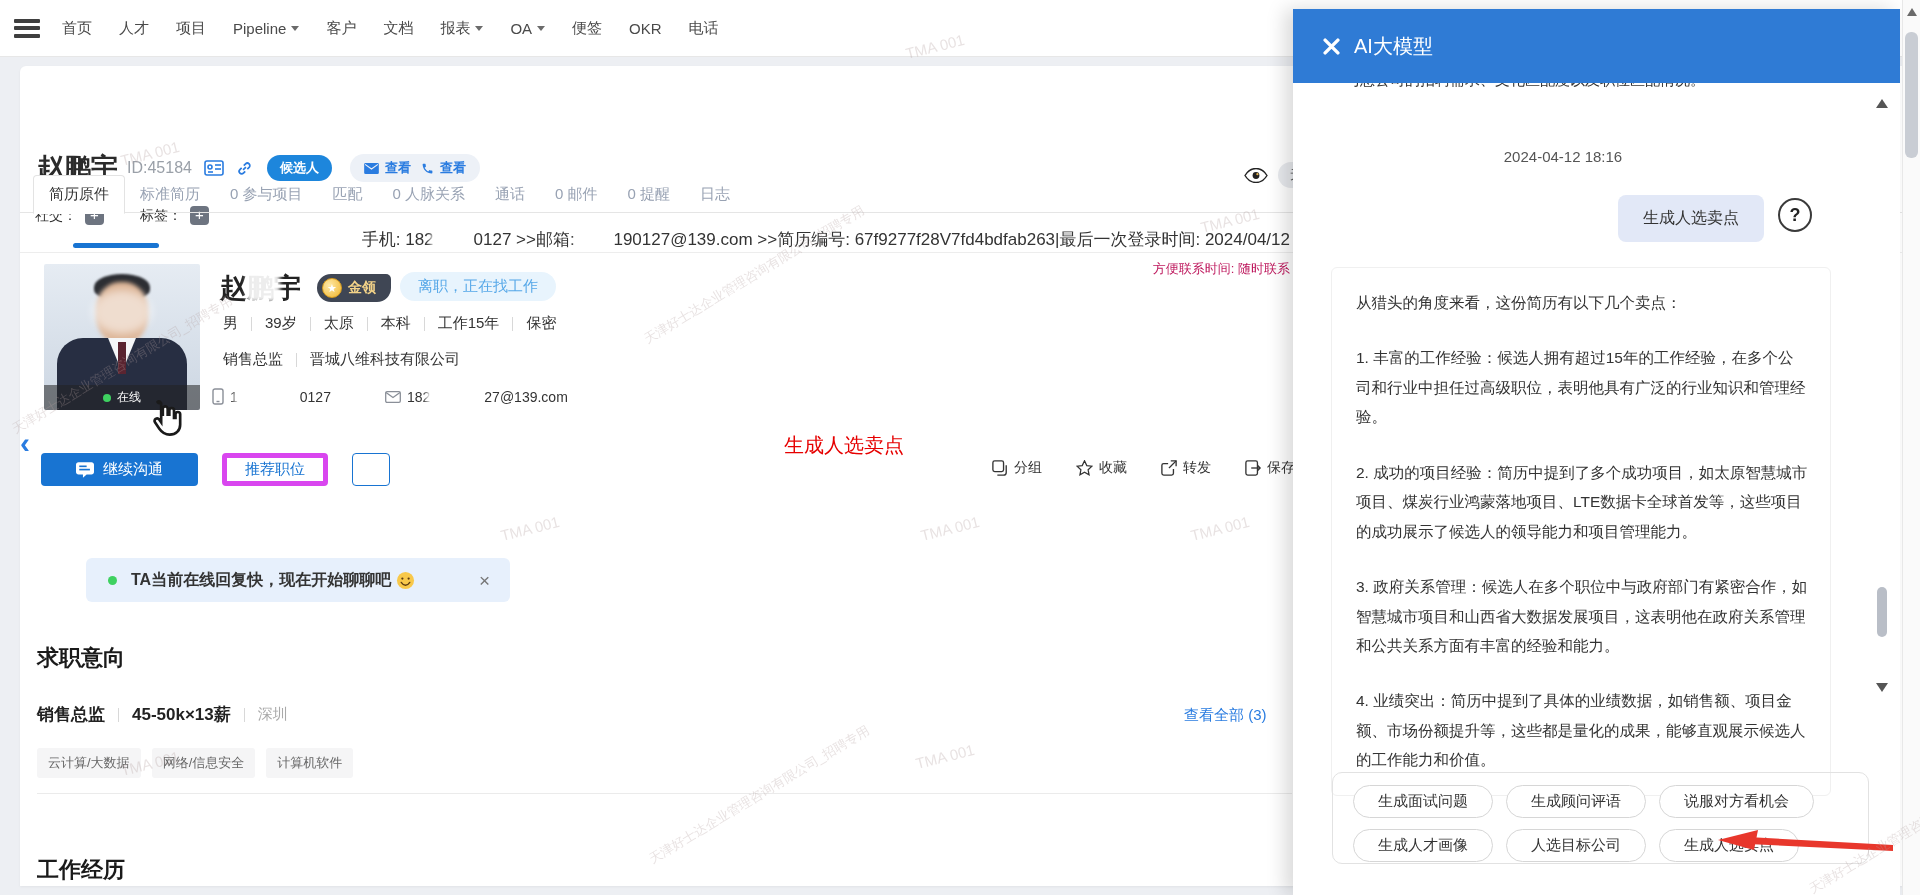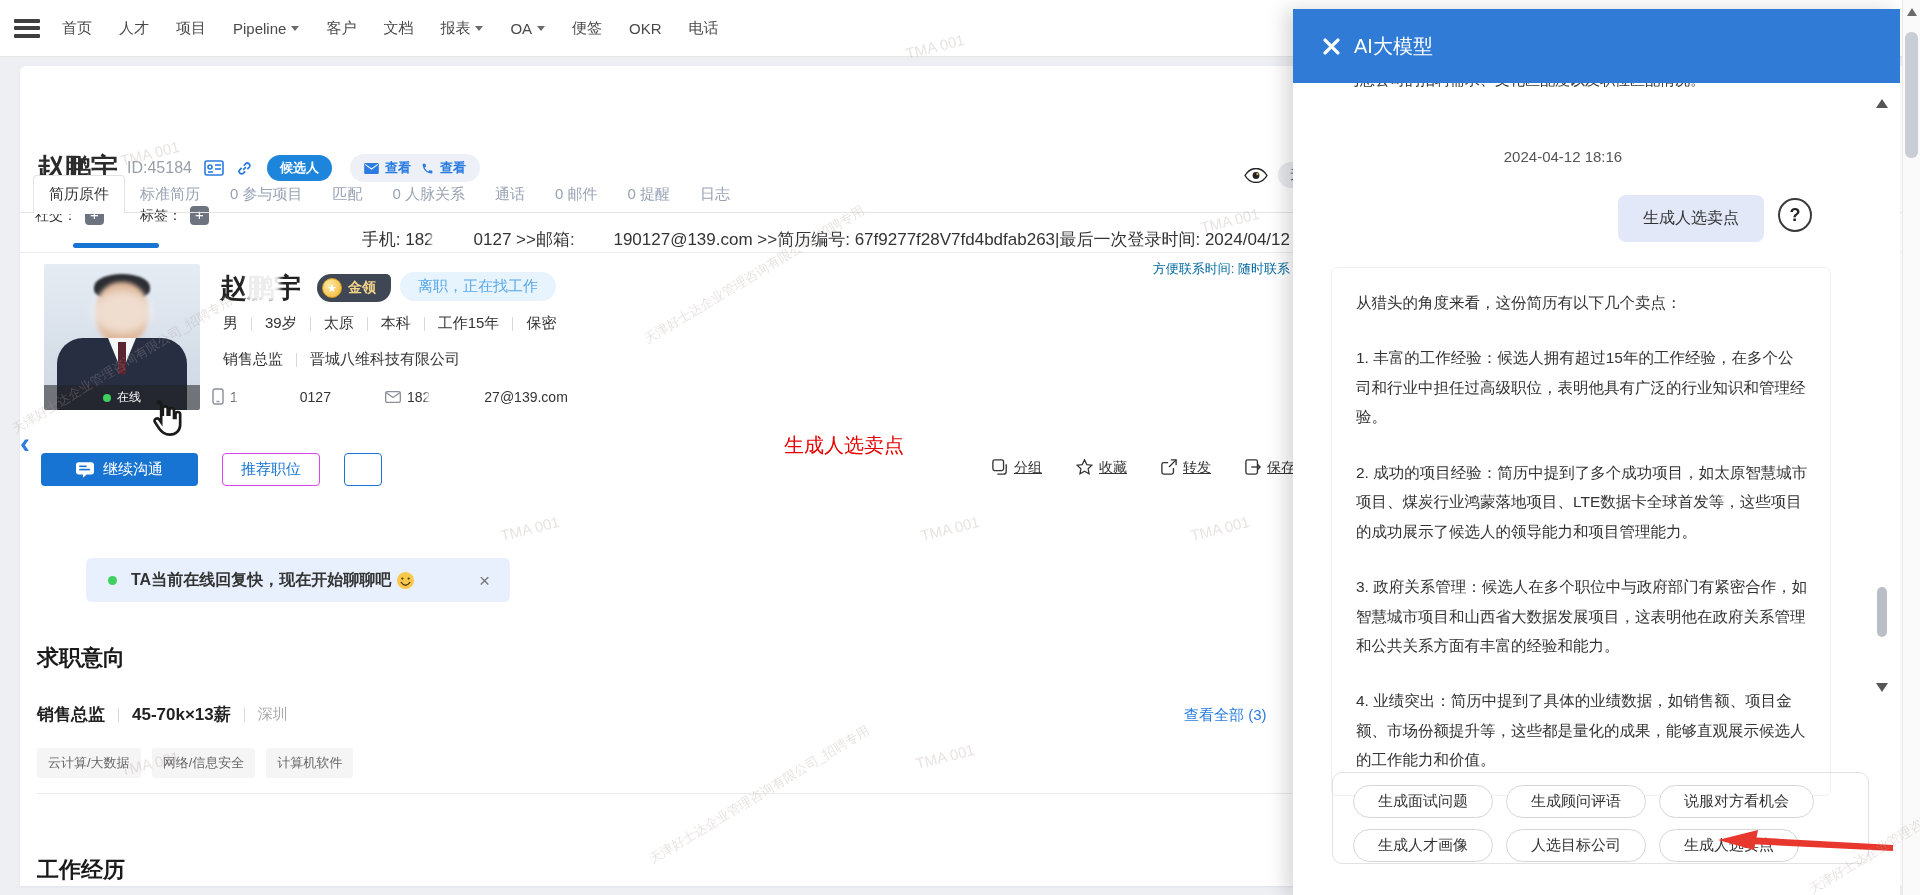--- a/index.html
+++ b/index.html
@@ -29,21 +29,21 @@
   .social-row { position:absolute; left:15px; top:140px; display:flex; align-items:center; font-size:14px; color:#333; }
   .plus-btn { width:19px; height:19px; background:#6d7480; border-radius:4px; color:#fff; font-size:15px; line-height:17px; text-align:center; margin-left:8px; cursor:pointer; }
   .social-row .lbl2 { margin-left:36px; }
 
   .tabs-line { position:absolute; left:0; top:146px; width:1900px; border-bottom:1px solid #e5e5e5; }
   .tabs { position:absolute; left:13px; top:109px; display:flex; align-items:flex-end; height:38px; }
   .tab { font-size:15px; color:#98a2b3; padding:9px 15px; cursor:pointer; white-space:nowrap;margin-top:8px; }
   .tab.active { background:#fff; border:1px solid #e3e3e3; border-bottom:1px solid #fff; border-radius:4px 4px 0 0; color:#333; position:relative; top:1px; }
 
   .contact1 { position:absolute; right:630px; top:162px; font-size:17px; color:#333; white-space:nowrap; }
-  .contact2 { position:absolute; right:630px; top:194px; font-size:13px; color:#0369a1; }
+  .contact2 { position:absolute; right:630px; top:194px; font-size:13px; color:#be185d; }
   .contact-divider { position:absolute; left:0; top:186px; width:1900px; border-bottom:1px solid #ededed; }
   .blue-bar { position:absolute; left:53px; top:177px; width:86px; height:5px; background:#1874d2; border-radius:3px; }
 
   .redact { display:inline-block; height:13px; background:#fff; box-shadow:0 0 5px 4px rgba(255,255,255,.97); border-radius:5px; vertical-align:middle; }
 
   
   .photo { position:absolute; left:24px; top:198px; width:156px; height:146px; background:linear-gradient(#e6ecf3,#ccd6e2); overflow:hidden; border-radius:2px; }
   .ph-head { position:absolute; left:52px; top:18px; width:52px; height:62px; background:#dcb394; border-radius:46%; filter:blur(2px); }
   .ph-hair { position:absolute; left:50px; top:10px; width:56px; height:26px; background:#2c2e33; border-radius:50% 50% 40% 40%; filter:blur(1px); }
   .ph-face-blur { position:absolute; left:48px; top:26px; width:60px; height:44px; background:rgba(255,255,255,.55); filter:blur(4px); border-radius:50%; }
@@ -66,25 +66,25 @@
   .rc-row { position:absolute; left:192px; top:322px; display:flex; align-items:center; font-size:14px; color:#333; gap:6px; }
   .rc-gap { width:42px; }
   .gray-ic { color:#8a8f98; display:inline-flex; }
 
   .red-hint { position:absolute; left:764px; top:366px; font-size:20px; color:#e60000; }
   .back-chevron { position:absolute; left:0px; top:360px; font-size:30px; color:#2a7ce0; font-weight:bold; cursor:pointer; }
 
   
   .btn-row { position:absolute; left:21px; top:387px; display:flex; gap:24px; }
   .btn-primary { width:157px; height:33px; background:#1874d2; color:#fff; font-size:15px; border:none; border-radius:4px; display:flex; align-items:center; justify-content:center; gap:9px; cursor:pointer; }
-  .btn-outline { height:33px; background:#fff; color:#1874d2; font-size:15px; border:1px solid #d946ef; border-radius:4px; padding:0 18px; cursor:pointer; }
+  .btn-outline { height:33px; background:#fff; color:#1874d2; font-size:15px; border:5px solid #d946ef; border-radius:4px; padding:0 18px; cursor:pointer; }
   .btn-empty { width:38px; height:33px; background:#fff; border:1px solid #1874d2; border-radius:4px; cursor:pointer; }
   .cursor-hand { position:absolute; left:142px; top:398px; width:40px; height:40px; z-index:40; pointer-events:none; }
   .act-row { position:absolute; left:972px; top:393px; display:flex; gap:34px; }
-  .act-item { display:flex; gap:6px; font-size:14px; color:#333; cursor:pointer; white-space:nowrap;text-decoration:underline; }
+  .act-item { display:flex; align-items:center; gap:6px; font-size:14px; color:#333; cursor:pointer; white-space:nowrap; }
 
   
   .notif { position:absolute; left:66px; top:492px; width:424px; height:44px; background:#e7f0fc; border-radius:6px; display:flex; align-items:center; }
   .notif .dot-green { margin-left:22px; width:9px; height:9px; }
   .notif-text { margin-left:14px; font-size:16px; font-weight:bold; color:#333; }
   .notif-close { margin-left:auto; margin-right:20px; font-size:19px; color:#777; cursor:pointer; line-height:1; }
 
   .sec-title { position:absolute; left:17px; font-size:22px; font-weight:bold; color:#1a1a1a; }
   .intent-row { position:absolute; left:17px; top:637px; display:flex; align-items:center; }
   .intent-pos,.intent-sal { font-size:17px; font-weight:bold; color:#222; }
@@ -384,21 +384,21 @@
             <path d="M5.5 12c1.3 2 2.8 3 4.5 3s3.2-1 4.5-3" stroke="#5b3b12" stroke-width="1.4" fill="none" stroke-linecap="round"></path>
           </svg>
         </span>
       <span class="notif-close">×</span>
     </div>
 
     <div class="sec-title" style="top:577px">求职意向</div>
     <div class="intent-row">
       <span class="intent-pos">销售总监</span>
         <span class="sep"></span>
-      <span class="intent-sal">45-70k×13薪</span>
+      <span class="intent-sal">45-50k×13薪</span>
         <span class="sep"></span>
       <span class="intent-city">深圳</span>
     </div>
     <span class="view-all">查看全部 (3)</span>
     <div class="tag-row">
       <span class="tag">云计算/大数据</span>
       <span class="tag">网络/信息安全</span>
       <span class="tag">计算机软件</span>
     </div>
     <div class="hr2"></div>

